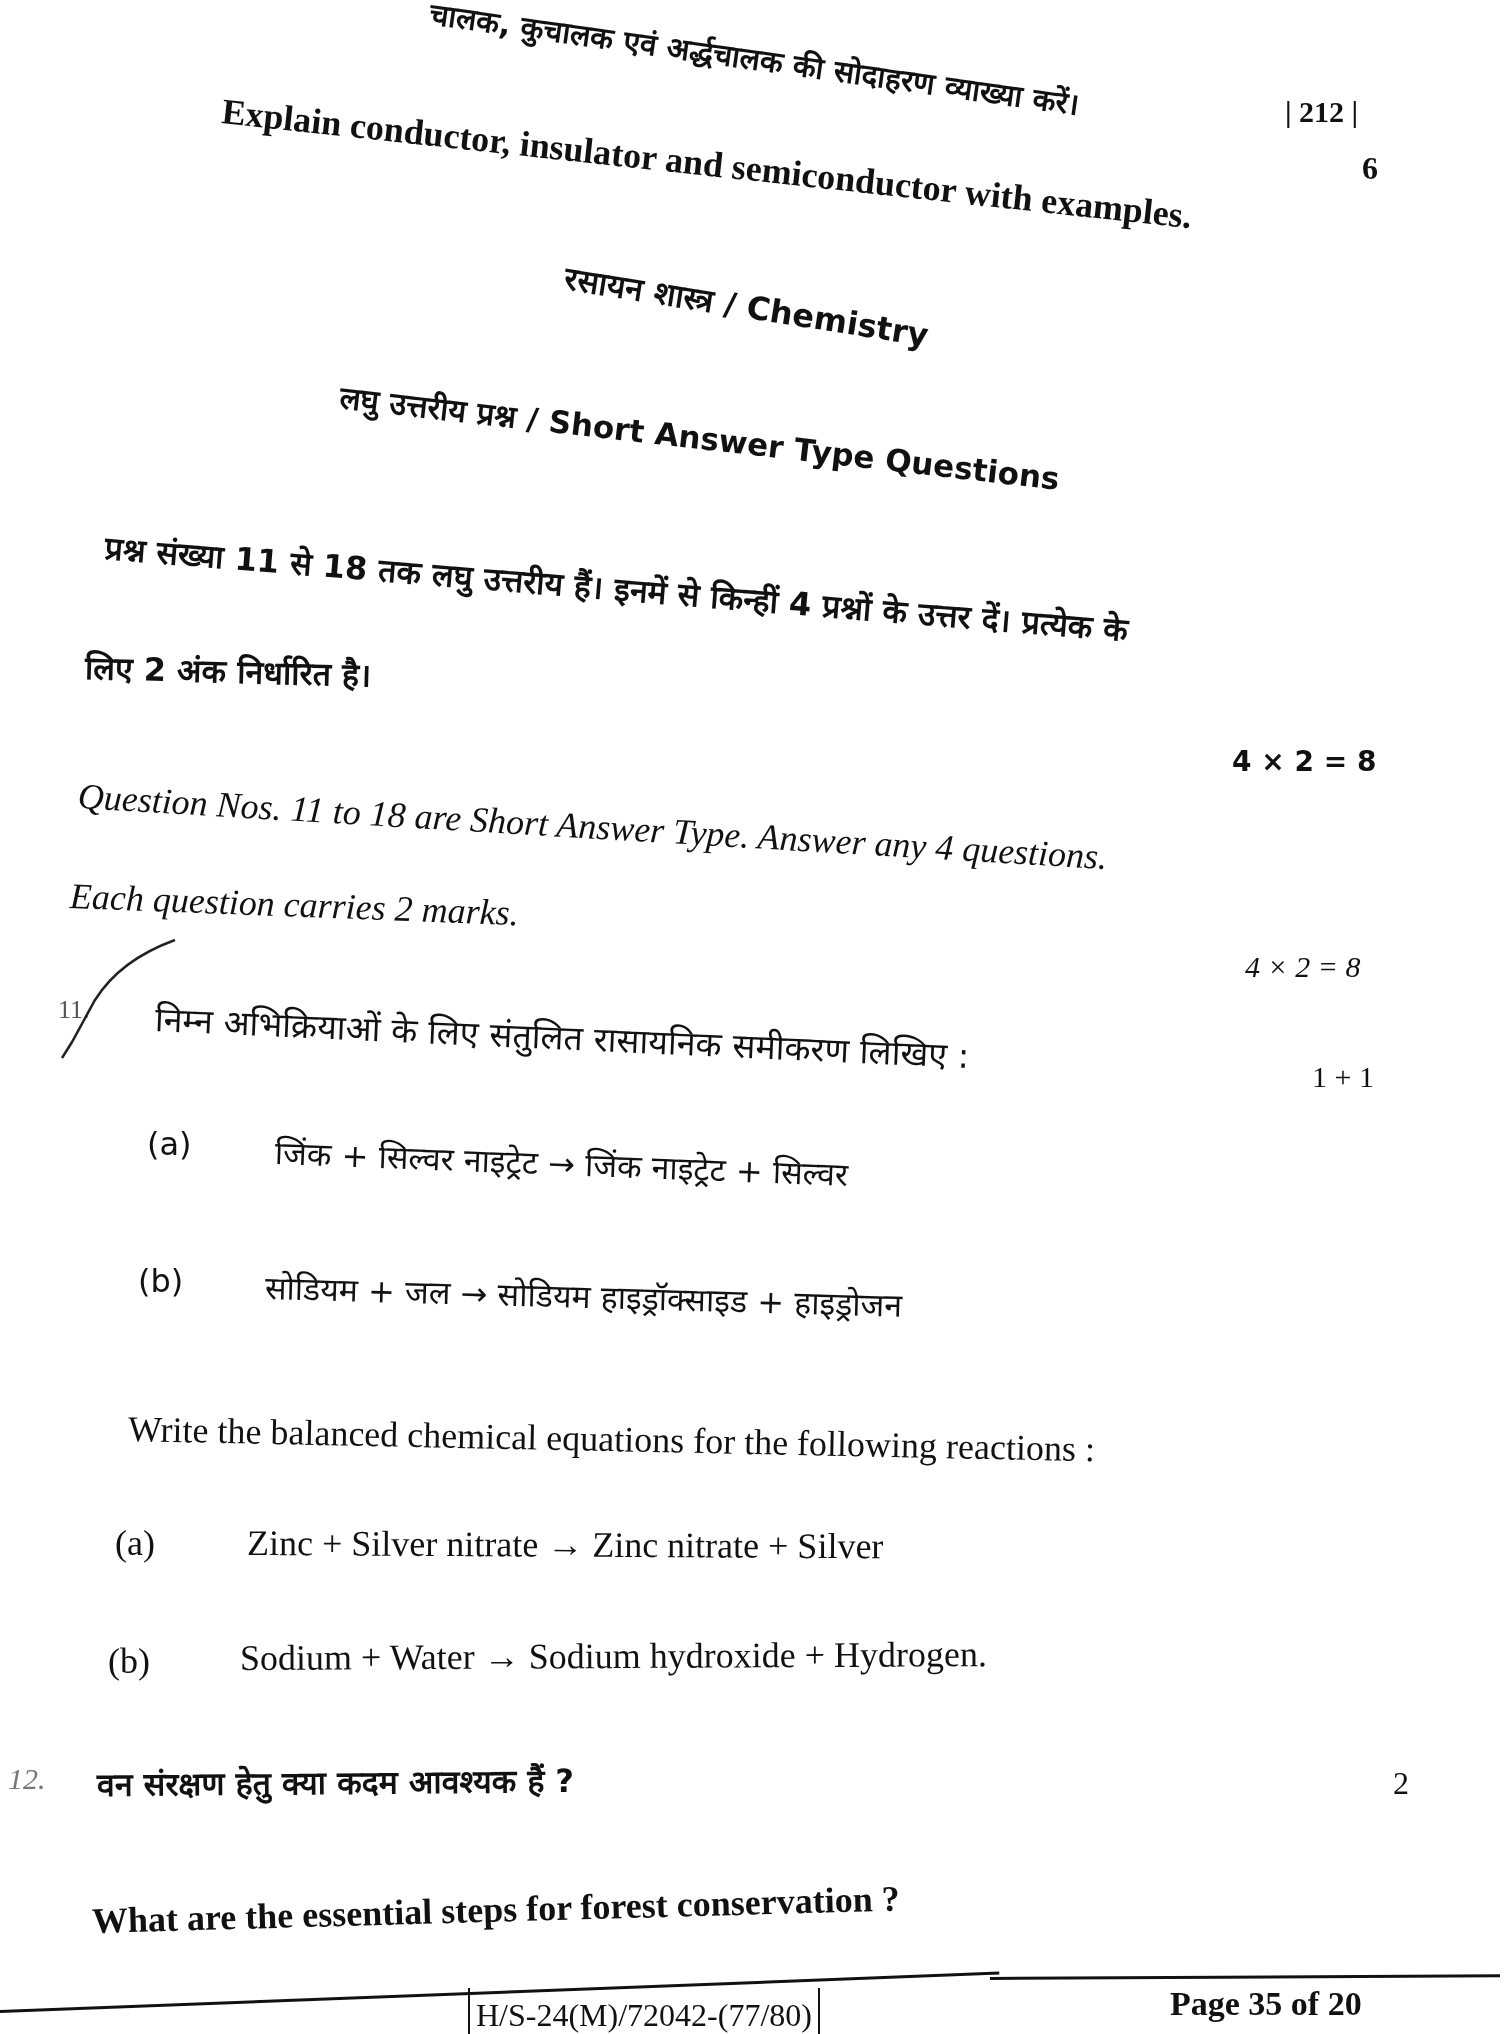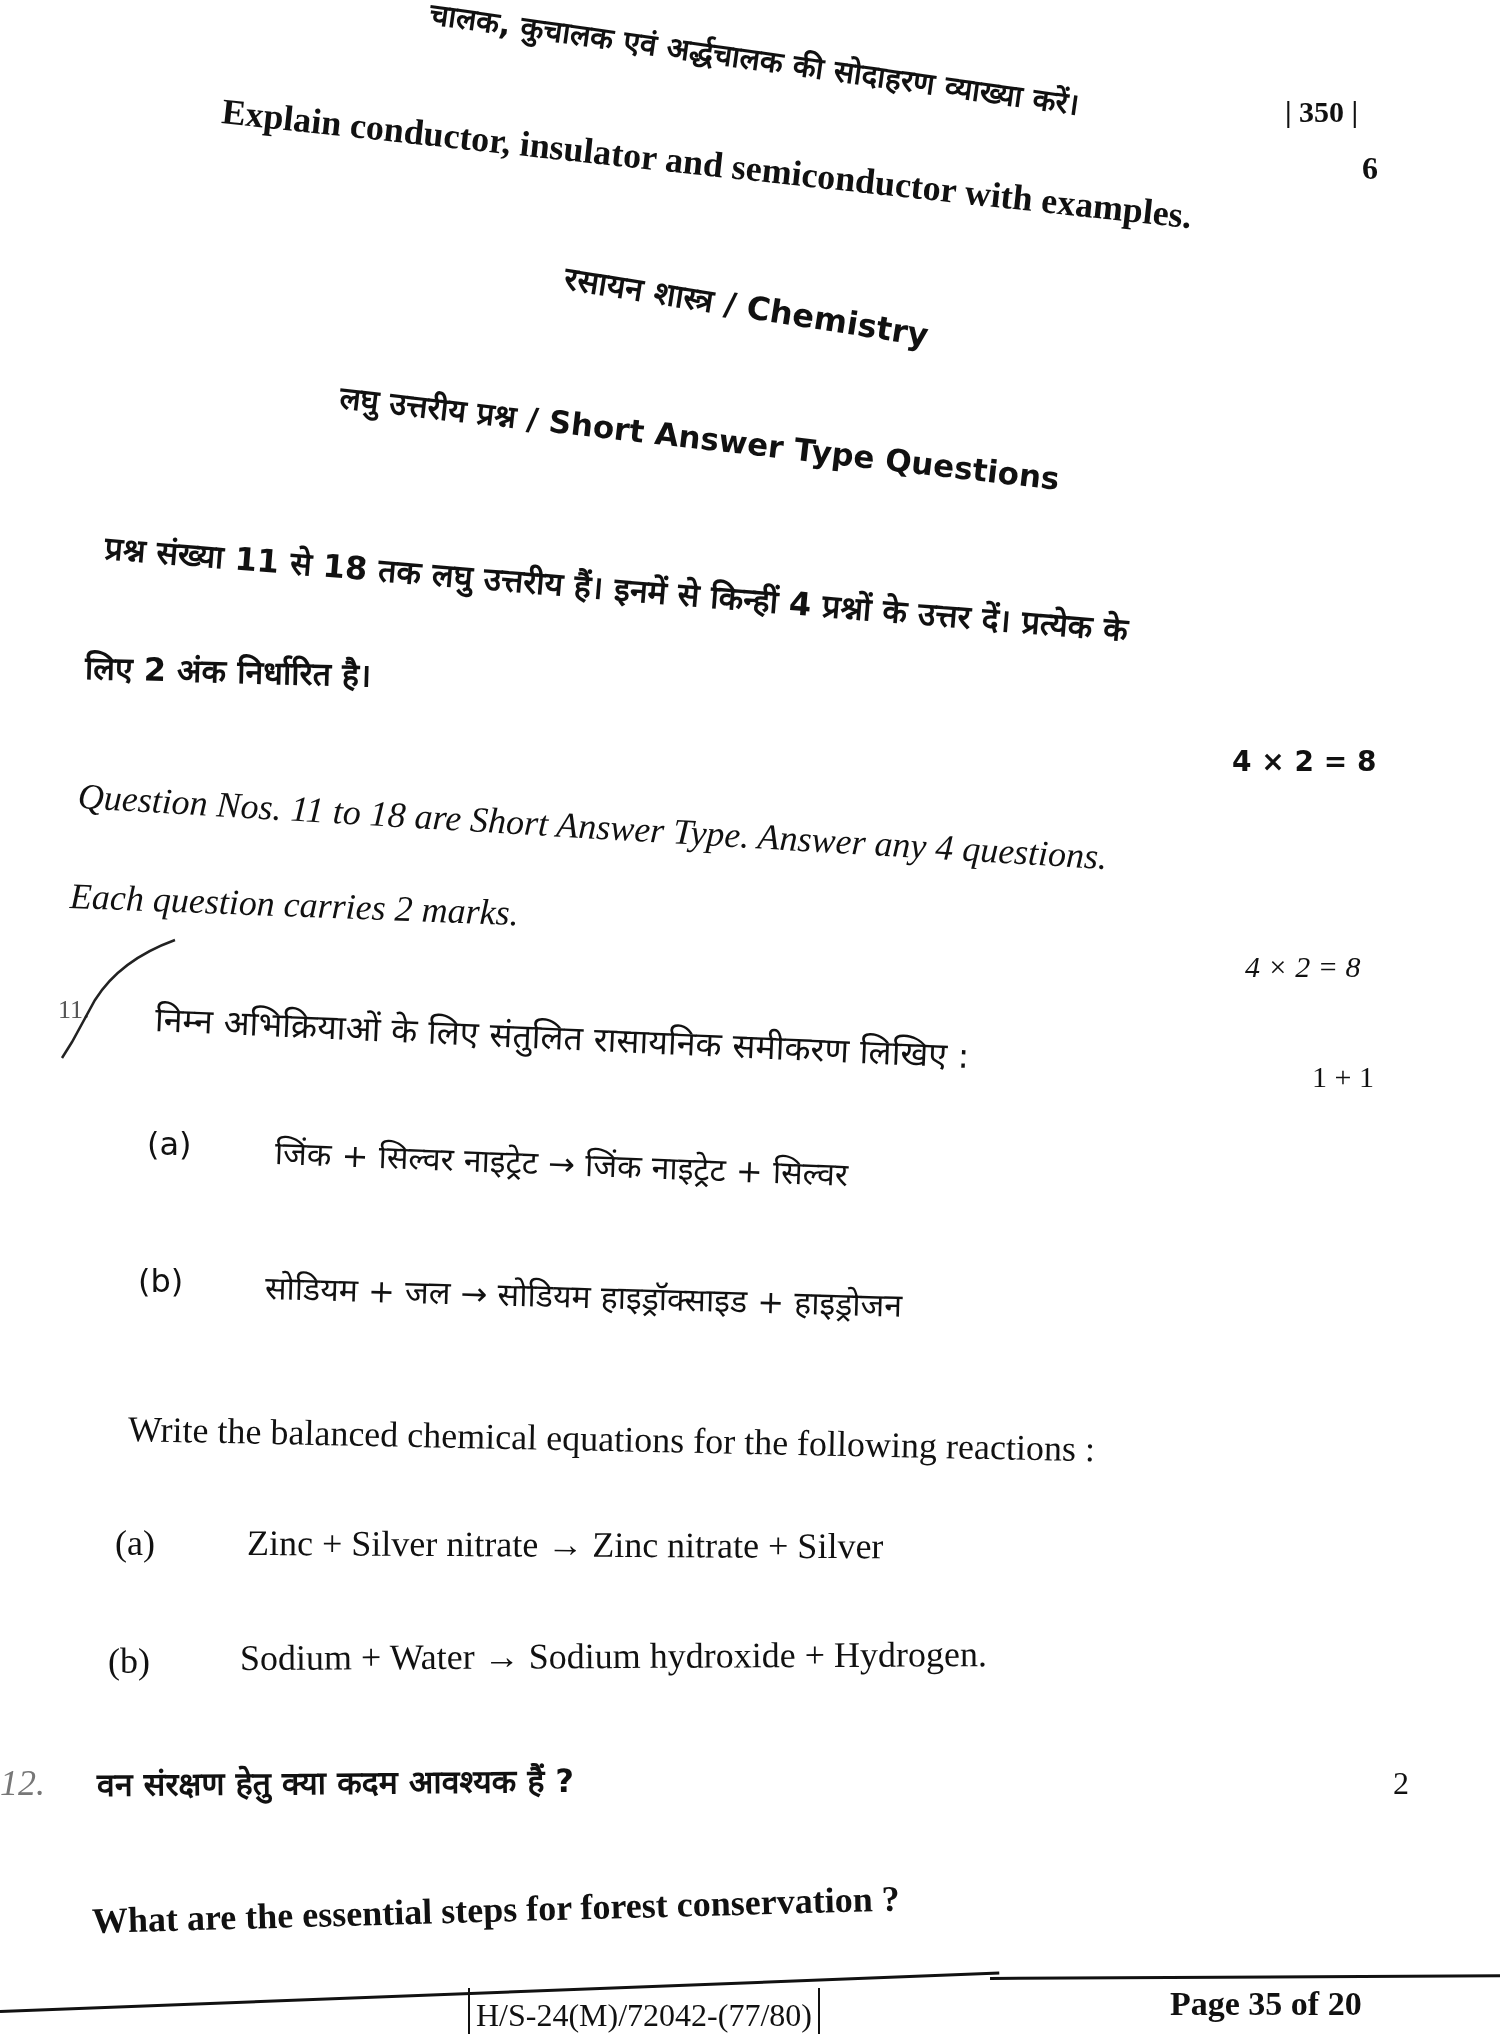--- a/index.html
+++ b/index.html
@@ -13,21 +13,21 @@
     .sans { font-family:"DejaVu Sans", sans-serif; }
     .serif { font-family:"Liberation Serif", serif; }
     .footer-rule { position:absolute; height:3px; background:#111; transform-origin:left center; }
     .codebox { position:absolute; border-left:2px solid #111; border-right:2px solid #111; padding:0 6px; }
     .mark { position:absolute; }
   </style>
 </head>
 <body>
 
 <div class="ln b sans" style="left:430px; top:-8px; font-size:30px; transform:rotate(8deg);">चालक, कुचालक एवं अर्द्धचालक की सोदाहरण व्याख्या करें।</div>
-<div class="ln serif b" style="left:1285px; top:95px; font-size:30px;">| 350 |</div>
+<div class="ln serif b" style="left:1285px; top:95px; font-size:30px;">| 212 |</div>
 <div class="ln serif b" style="left:222px; top:90px; font-size:36px; transform:rotate(6.2deg);">Explain conductor, insulator and semiconductor with examples.</div>
 <div class="ln serif b" style="left:1362px; top:150px; font-size:32px;">6</div>
 
 <div class="ln b sans" style="left:565px; top:255px; font-size:32px; transform:rotate(9deg);">रसायन शास्त्र / Chemistry</div>
 <div class="ln b sans" style="left:340px; top:375px; font-size:31px; transform:rotate(6.5deg);">लघु उत्तरीय प्रश्न / Short Answer Type Questions</div>
 
 <div class="ln b sans" style="left:105px; top:525px; font-size:32px; transform:rotate(4.6deg);">प्रश्न संख्या 11 से 18 तक लघु उत्तरीय हैं। इनमें से किन्हीं 4 प्रश्नों के उत्तर दें। प्रत्येक के</div>
 <div class="ln b sans" style="left:85px; top:645px; font-size:32px; transform:rotate(1.5deg);">लिए 2 अंक निर्धारित है।</div>
 <div class="ln b sans" style="left:1232px; top:745px; font-size:28px;">4 × 2 = 8</div>
 <div class="ln it serif" style="left:78px; top:775px; font-size:36px; transform:rotate(3.4deg);">Question Nos. 11 to 18 are Short Answer Type. Answer any 4 questions.</div>
@@ -45,21 +45,21 @@
 <div class="ln sans" style="left:275px; top:1130px; font-size:32px; transform:rotate(2.2deg);">जिंक + सिल्वर नाइट्रेट → जिंक नाइट्रेट + सिल्वर</div>
 <div class="ln sans" style="left:138px; top:1262px; font-size:32px;">(b)</div>
 <div class="ln sans" style="left:265px; top:1265px; font-size:32px; transform:rotate(1.6deg);">सोडियम + जल → सोडियम हाइड्रॉक्साइड + हाइड्रोजन</div>
 
 <div class="ln serif" style="left:128px; top:1408px; font-size:36px; transform:rotate(1.2deg);">Write the balanced chemical equations for the following reactions :</div>
 <div class="ln serif" style="left:115px; top:1522px; font-size:36px;">(a)</div>
 <div class="ln serif" style="left:247px; top:1522px; font-size:36px; transform:rotate(0.3deg);">Zinc + Silver nitrate → Zinc nitrate + Silver</div>
 <div class="ln serif" style="left:108px; top:1640px; font-size:36px;">(b)</div>
 <div class="ln serif" style="left:240px; top:1637px; font-size:36px; transform:rotate(-0.3deg);">Sodium + Water → Sodium hydroxide + Hydrogen.</div>
 
-<div class="ln serif it" style="left:0px; top:1762px; font-size:36px; color:#777;">12.</div>
+<div class="ln serif it" style="left:8px; top:1762px; font-size:30px; color:#777;">12.</div>
 <div class="ln b sans" style="left:97px; top:1762px; font-size:32px; transform:rotate(-0.5deg);">वन संरक्षण हेतु क्या कदम आवश्यक हैं ?</div>
 <div class="ln serif" style="left:1393px; top:1765px; font-size:32px;">2</div>
 <div class="ln serif b" style="left:92px; top:1900px; font-size:36px; transform:rotate(-1.6deg);">What are the essential steps for forest conservation ?</div>
 
 <div class="footer-rule" style="left:0; top:2010px; width:1000px; transform:rotate(-2.2deg);"></div>
 <div class="footer-rule" style="left:990px; top:1977px; width:510px; transform:rotate(-0.3deg);"></div>
 <div class="codebox serif" style="left:468px; top:1988px; font-size:32px; height:46px; line-height:54px;">H/S-24(M)/72042-(77/80)</div>
 <div class="ln serif b" style="left:1170px; top:1985px; font-size:34px;">Page 35 of 20</div>
 
 </body></html>

